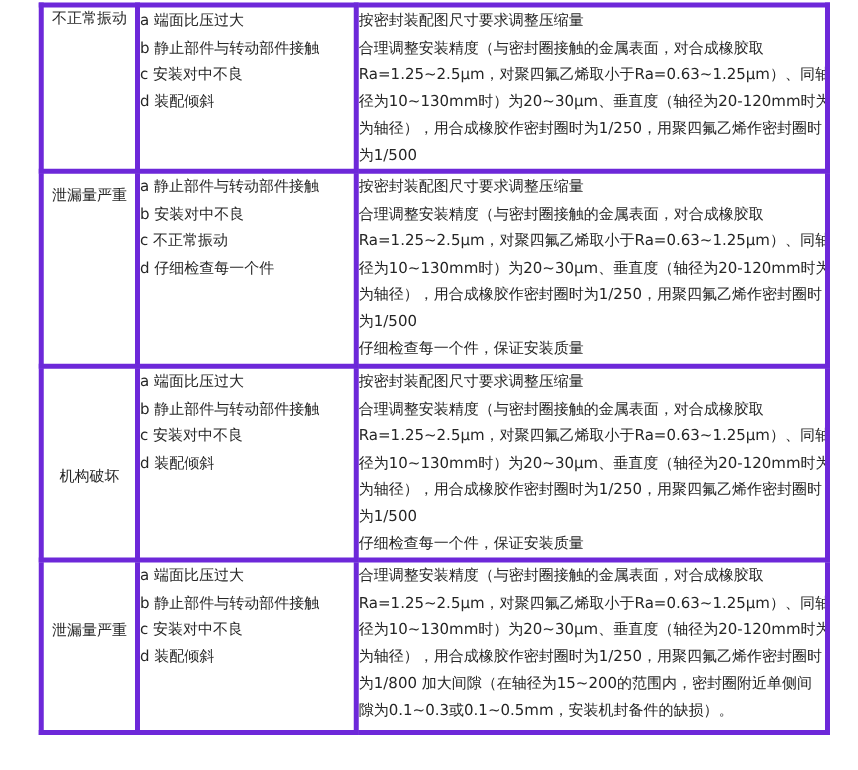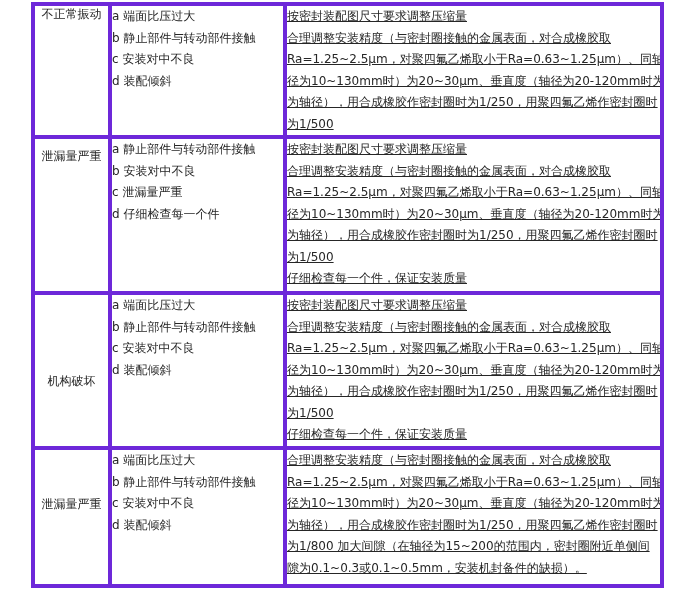--- a/index.html
+++ b/index.html
@@ -25,21 +25,21 @@
   tr.row-1{height:156px;}
   tr.row-2{height:155px;}
   tr.row-3{height:138px;}
   td.fault-cell{text-align:center;}
   td.fault-cell .fault-label{line-height:16px;}
   tr.row-0 td.fault-cell{}
   tr.row-1 td.fault-cell{padding-top:9px;}
   tr.row-2 td.fault-cell{padding-top:78px;}
   tr.row-3 td.fault-cell{padding-top:46px;}
   td.causes-cell{padding:4px 2px 0 10px;}
-  td.remedy-cell{padding:3px 2px 0 9px;text-decoration:underline;}
+  td.remedy-cell{padding:3px 2px 0 9px;}
   .line{line-height:21.5px;white-space:nowrap;overflow:hidden;}
 </style>
 </head>
 <body>
 
 <div class="page">
   <table class="fault-table">
     <colgroup>
       <col style="width:77px">
       <col style="width:175px">
@@ -67,21 +67,21 @@
         </td>
       </tr>
 
       <tr class="row-1">
         <td class="fault-cell">
           <div class="fault-label">泄漏量严重</div>
         </td>
         <td class="causes-cell">
           <div class="line">a 静止部件与转动部件接触</div>
           <div class="line">b 安装对中不良</div>
-          <div class="line">c 泄漏量严重</div>
+          <div class="line">c 不正常振动</div>
           <div class="line">d 仔细检查每一个件</div>
         </td>
         <td class="remedy-cell">
           <div class="line">按密封装配图尺寸要求调整压缩量</div>
           <div class="line">合理调整安装精度（与密封圈接触的金属表面，对合成橡胶取</div>
           <div class="line">Ra=1.25~2.5μm，对聚四氟乙烯取小于Ra=0.63~1.25μm）、同轴度（轴</div>
           <div class="line">径为10~130mm时）为20~30μm、垂直度（轴径为20-120mm时为d/120（d</div>
           <div class="line">为轴径），用合成橡胶作密封圈时为1/250，用聚四氟乙烯作密封圈时</div>
           <div class="line">为1/500</div>
           <div class="line">仔细检查每一个件，保证安装质量</div>

